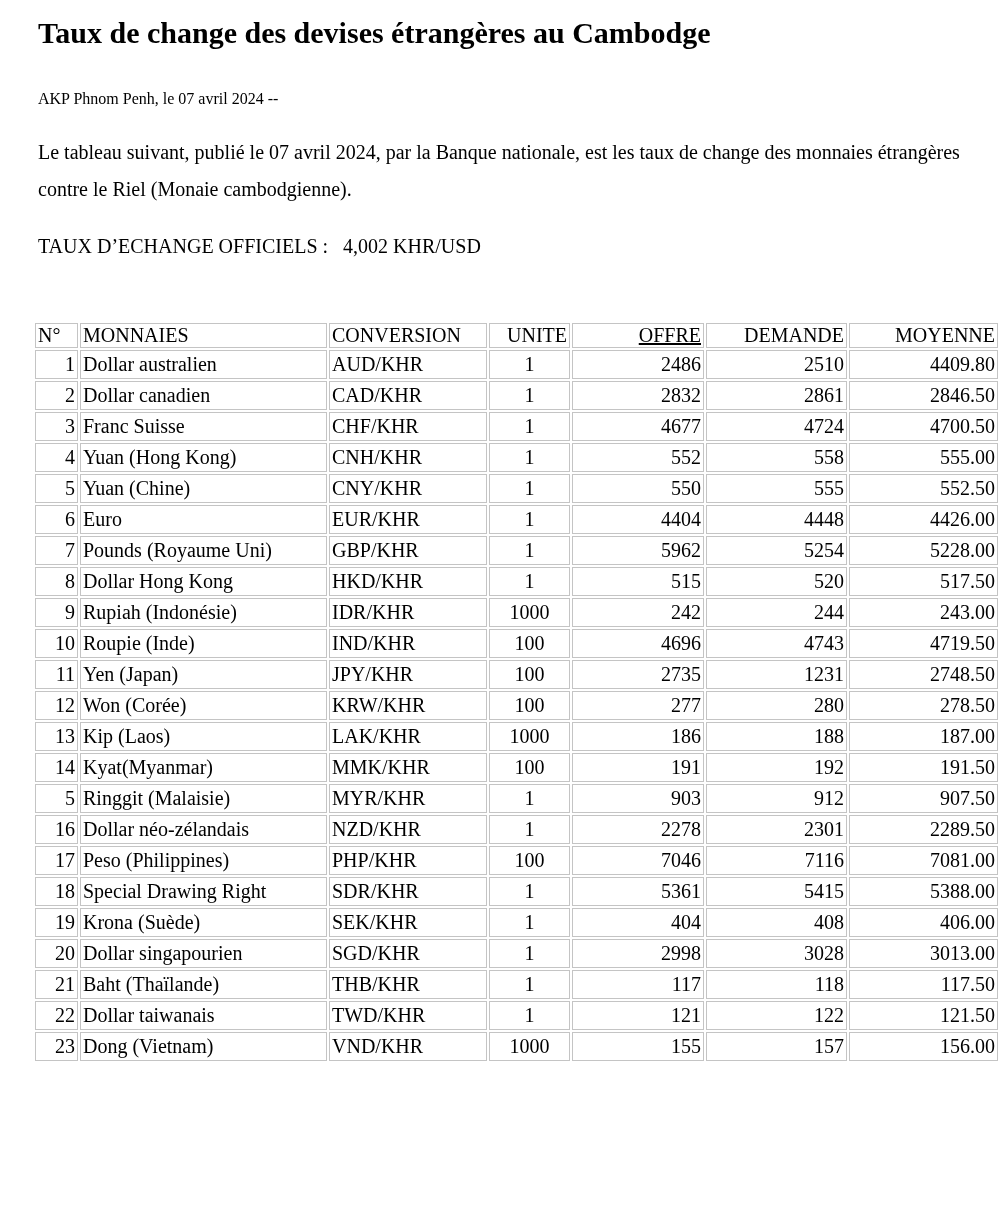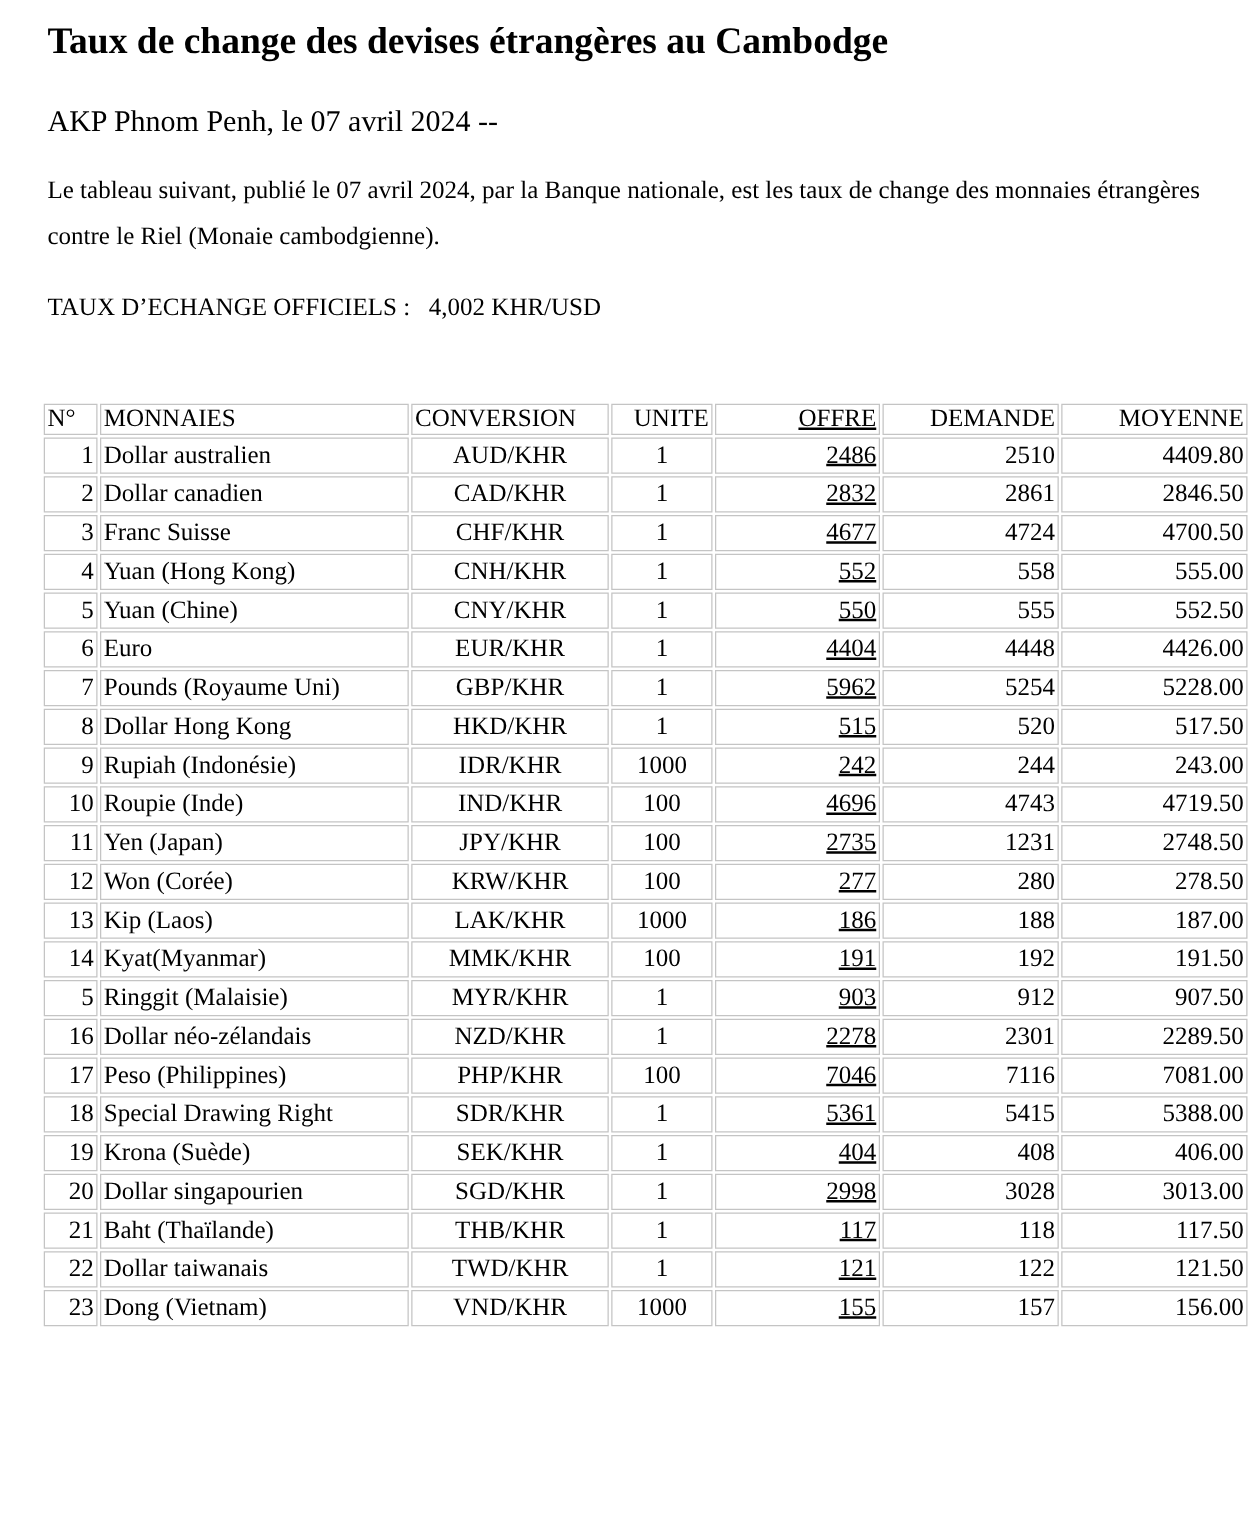--- a/index.html
+++ b/index.html
@@ -18,21 +18,21 @@
   .page { width: 1000px; }
 
   h1.title {
     margin: 14px 0 16px 38px;
     font-size: 30px;
     line-height: 38px;
     font-weight: bold;
   }
   .dateline {
     margin: 34px 0 0 38px;
-    font-size: 24px;
+    font-size: 16px;
     line-height: 25px;
   }
   .intro {
     margin: 23px 38px 0 38px;
     width: 922px;
     font-size: 20px;
     line-height: 37px;
   }
   .official {
     margin: 26px 0 0 38px;
@@ -71,23 +71,23 @@
   th.h0 { text-align: left;  padding-left: 2px; }
   th.h1 { text-align: left;  padding-left: 6px; }
   th.h2 { text-align: left;  padding-left: 2px; }
   th.h3 { text-align: right;  padding-left: 4px; }
   th.h4 { text-align: right; padding-right: 3px; text-decoration: underline; }
   th.h5 { text-align: right; padding-right: 8px; }
   th.h6 { text-align: right; padding-right: 10px; }
   
   td.c0 { text-align: right;  padding-right: 8px; }
   td.c1 { text-align: left;   padding-left: 6px; }
-  td.c2 { text-align: center; }
+  td.c2 { text-align: left; }
   td.c3 { text-align: center; }
-  td.c4 { text-align: right;  padding-right: 4px; text-decoration: underline; }
+  td.c4 { text-align: right;  padding-right: 4px; }
   td.c5 { text-align: right;  padding-right: 7px; }
   td.c6 { text-align: right;  padding-right: 7px; }
 </style>
 </head>
 <body>
 
 <div class="page">
 
   <h1 class="title">Taux de change des devises étrangères au Cambodge</h1>
 

